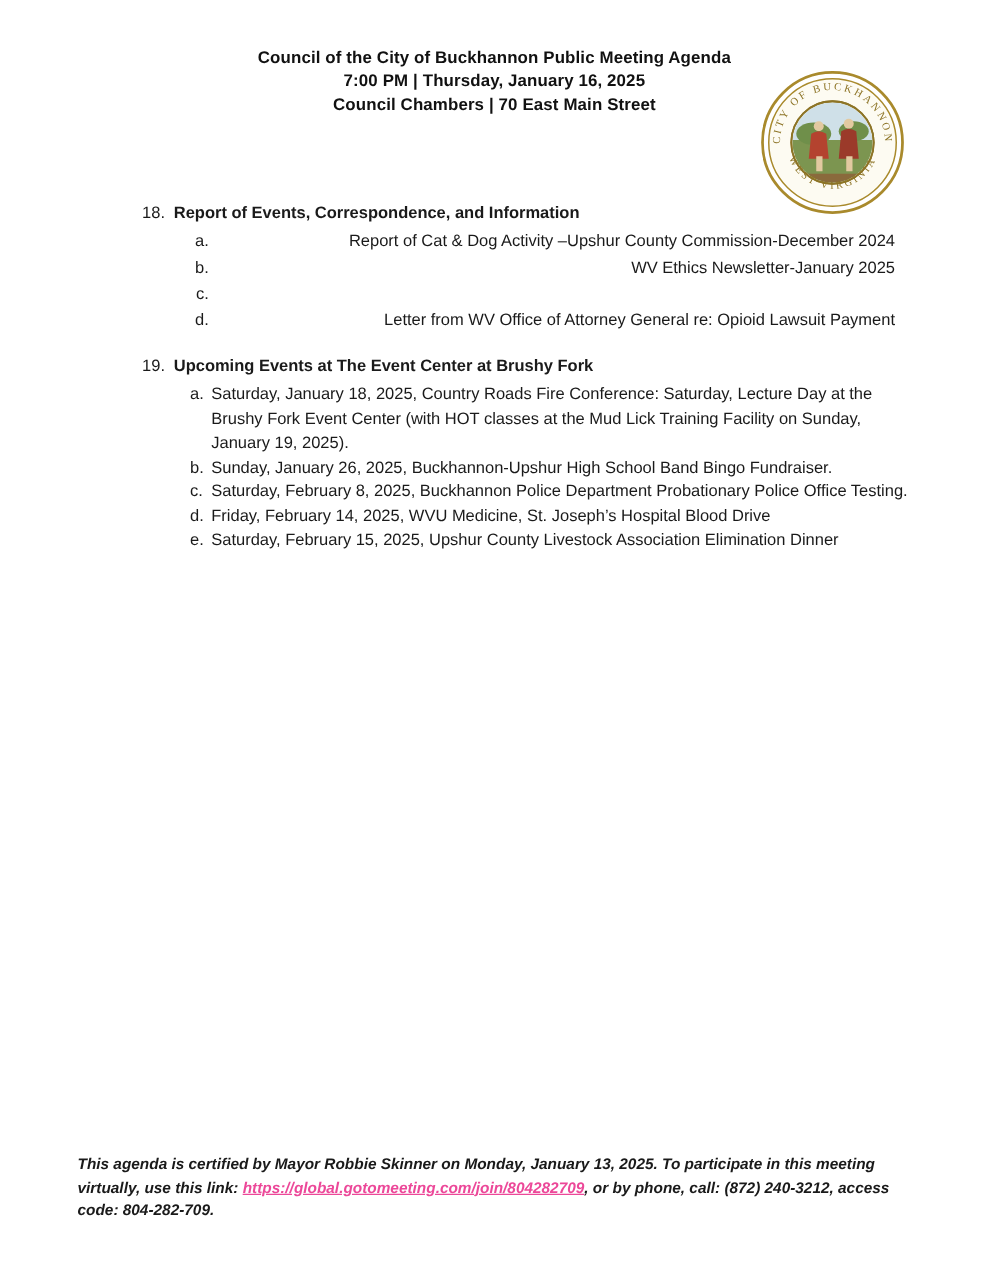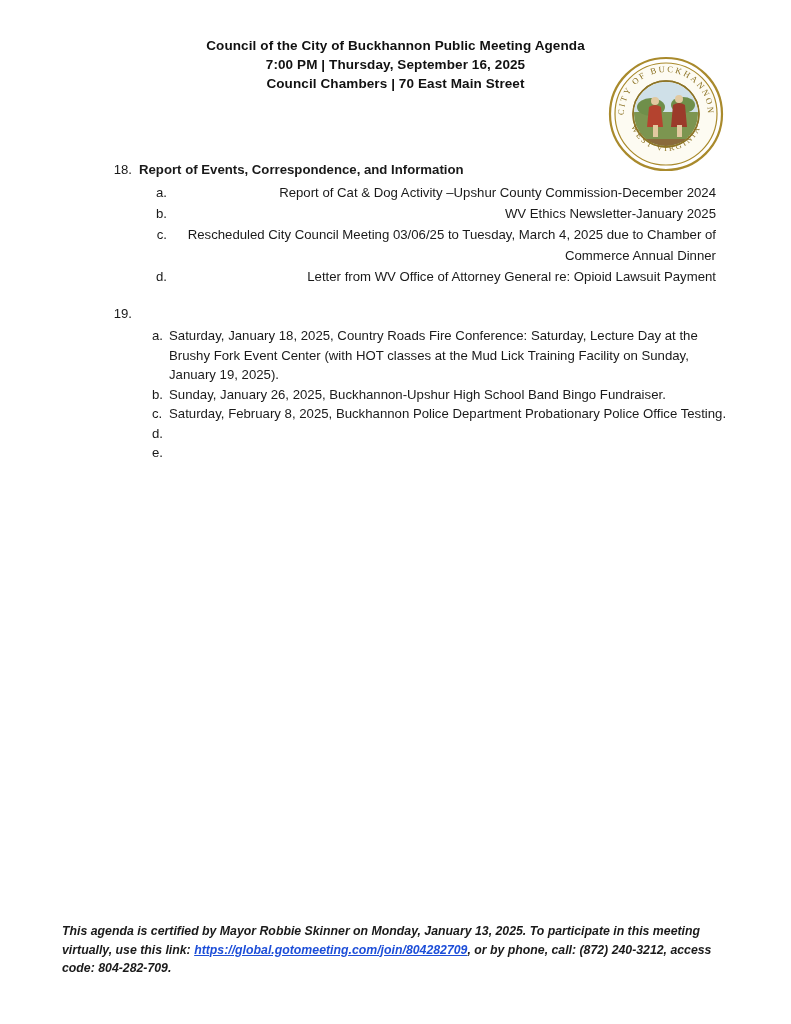--- a/index.html
+++ b/index.html
@@ -140,32 +140,32 @@
     left: 62px;
     top: 922px;
     width: 668px;
     font-size: 12.3px;
     font-style: italic;
     font-weight: bold;
     line-height: 18.5px;
     color: #1a1a1a;
   }
   .footer a {
-    color: #1d4ed8;
+    color: #ec4899;
     text-decoration: underline;
   }
 </style>
 </head>
 <body>
 
 <div class="page">
 
   <div class="header">
     <div class="header-line">Council of the City of Buckhannon Public Meeting Agenda</div>
-    <div class="header-line">7:00 PM | Thursday, September 16, 2025</div>
+    <div class="header-line">7:00 PM | Thursday, January 16, 2025</div>
     <div class="header-line">Council Chambers | 70 East Main Street</div>
   </div>
 
   <div class="seal">
     <svg width="118" height="118" viewBox="0 0 118 118" xmlns="http://www.w3.org/2000/svg">
       <defs>
         <path id="topArc" d="M 17,59 A 42,42 0 0 1 101,59"></path>
         <path id="botArc" d="M 22,59 A 37,37 0 0 0 96,59"></path>
       </defs>
       <circle cx="59" cy="59" r="56" fill="#ffffff" stroke="#a98a2c" stroke-width="2.2"></circle>
@@ -214,53 +214,55 @@
         <div class="sub-item-a">
           <span class="lt">a.</span>
           <span class="txt">Report of Cat &amp; Dog Activity –Upshur County Commission-December 2024</span>
         </div>
         <div class="sub-item-a">
           <span class="lt">b.</span>
           <span class="txt">WV Ethics Newsletter-January 2025</span>
         </div>
         <div class="sub-item-a">
           <span class="lt">c.</span>
-          <span class="txt">Rescheduled City Council Meeting 03/06/25 to Tuesday, March 4, 2025 due to Chamber of Commerce Annual Dinner</span>
         </div>
         <div class="sub-item-a">
           <span class="lt">d.</span>
           <span class="txt">Letter from WV Office of Attorney General re: Opioid Lawsuit Payment</span>
         </div>
       </div>
     </div>
 
     <div class="gap-between-sections"></div>
 
     <div class="section">
       <div class="numbered-item">
         <span class="num">19.</span>
+        <span class="txt">Upcoming Events at The Event Center at Brushy Fork</span>
       </div>
       <div class="sub-list-b">
         <div class="sub-item-b">
           <span class="lt">a.</span>
           <span class="txt">Saturday, January 18, 2025, Country Roads Fire Conference: Saturday, Lecture Day at the Brushy Fork Event Center (with HOT classes at the Mud Lick Training Facility on Sunday, January 19, 2025).</span>
         </div>
         <div class="sub-item-b">
           <span class="lt">b.</span>
           <span class="txt">Sunday, January 26, 2025, Buckhannon-Upshur High School Band Bingo Fundraiser.</span>
         </div>
         <div class="sub-item-b">
           <span class="lt">c.</span>
           <span class="txt">Saturday, February 8, 2025, Buckhannon Police Department Probationary Police Office Testing.</span>
         </div>
         <div class="sub-item-b">
           <span class="lt">d.</span>
+          <span class="txt">Friday, February 14, 2025, WVU Medicine, St. Joseph’s Hospital Blood Drive</span>
         </div>
         <div class="sub-item-b">
           <span class="lt">e.</span>
+          <span class="txt">Saturday, February 15, 2025, Upshur County Livestock Association Elimination Dinner</span>
         </div>
       </div>
     </div>
 
   </div>
 
   <div class="footer">
     <span>This agenda is certified by Mayor Robbie Skinner on Monday, January 13, 2025. To participate in this meeting virtually, use this link: </span><a href="#">https://global.gotomeeting.com/join/804282709</a><span>, or by phone, call: (872) 240-3212, access code: 804-282-709.</span>
   </div>
 

